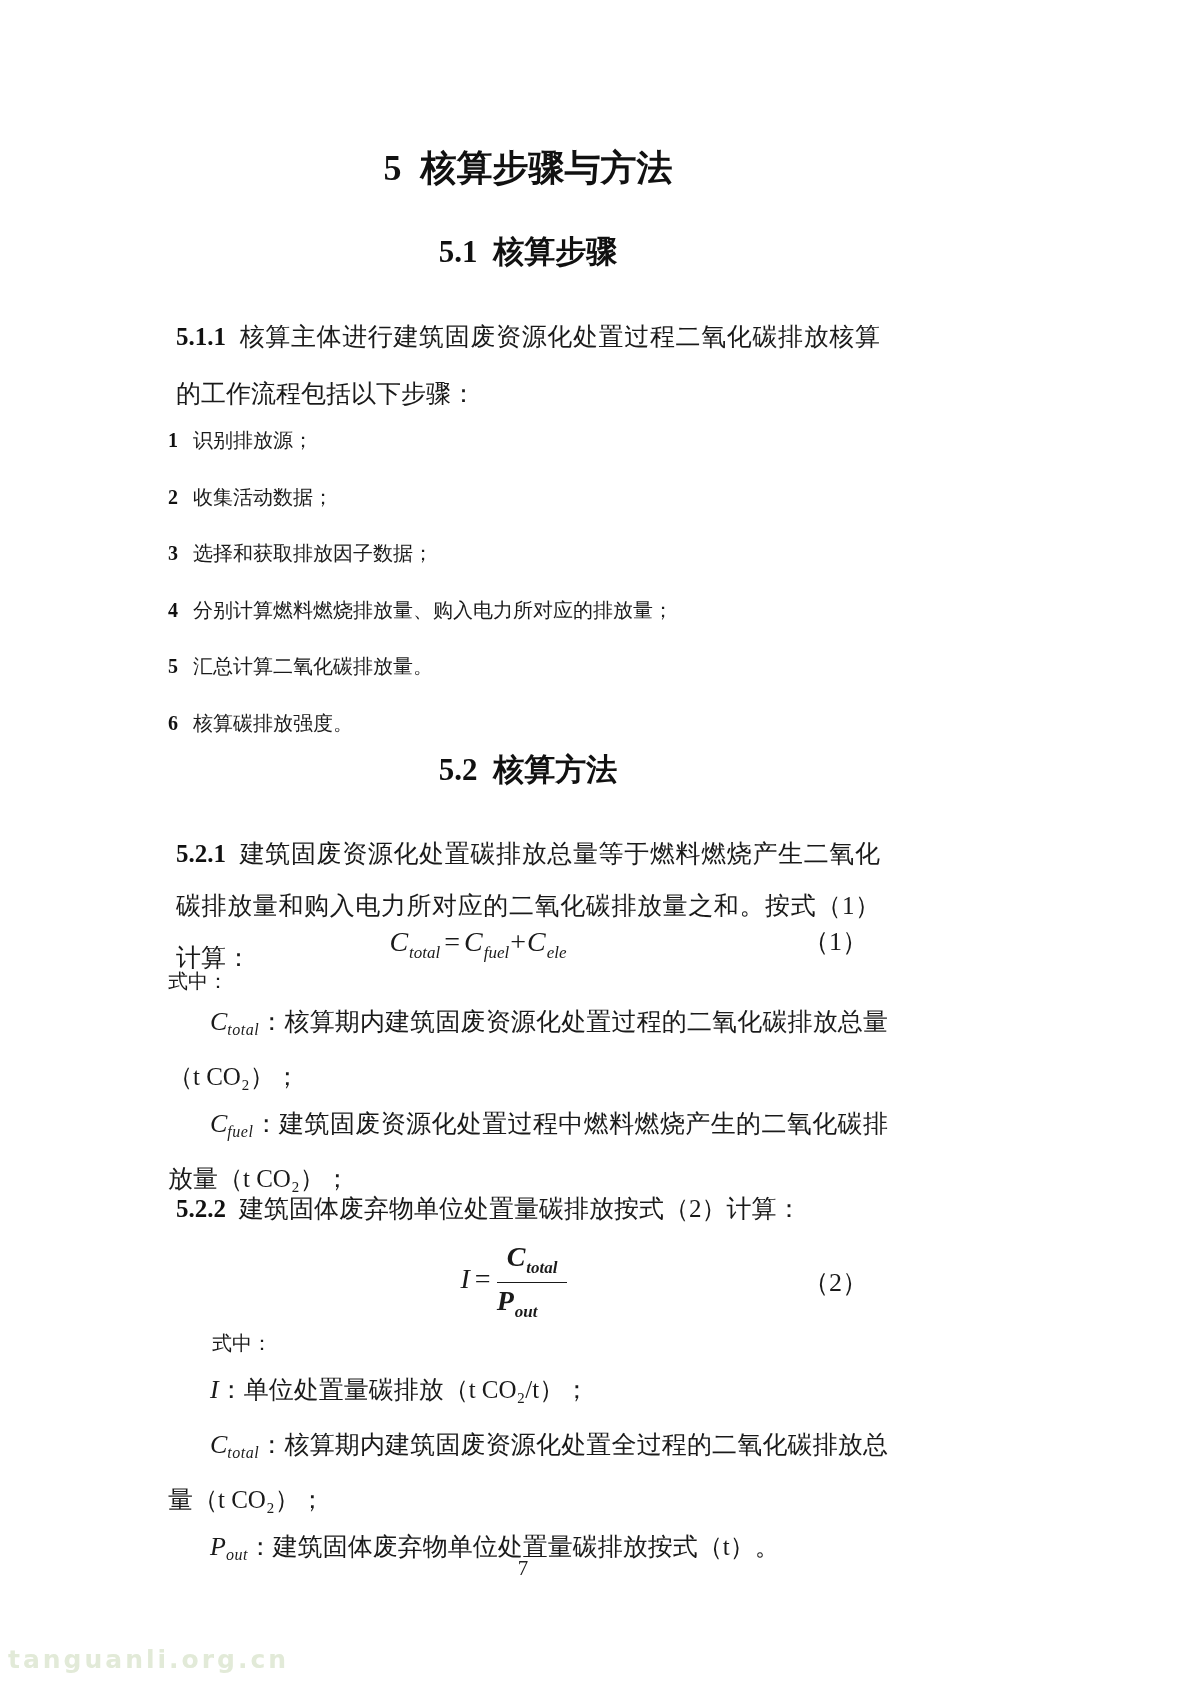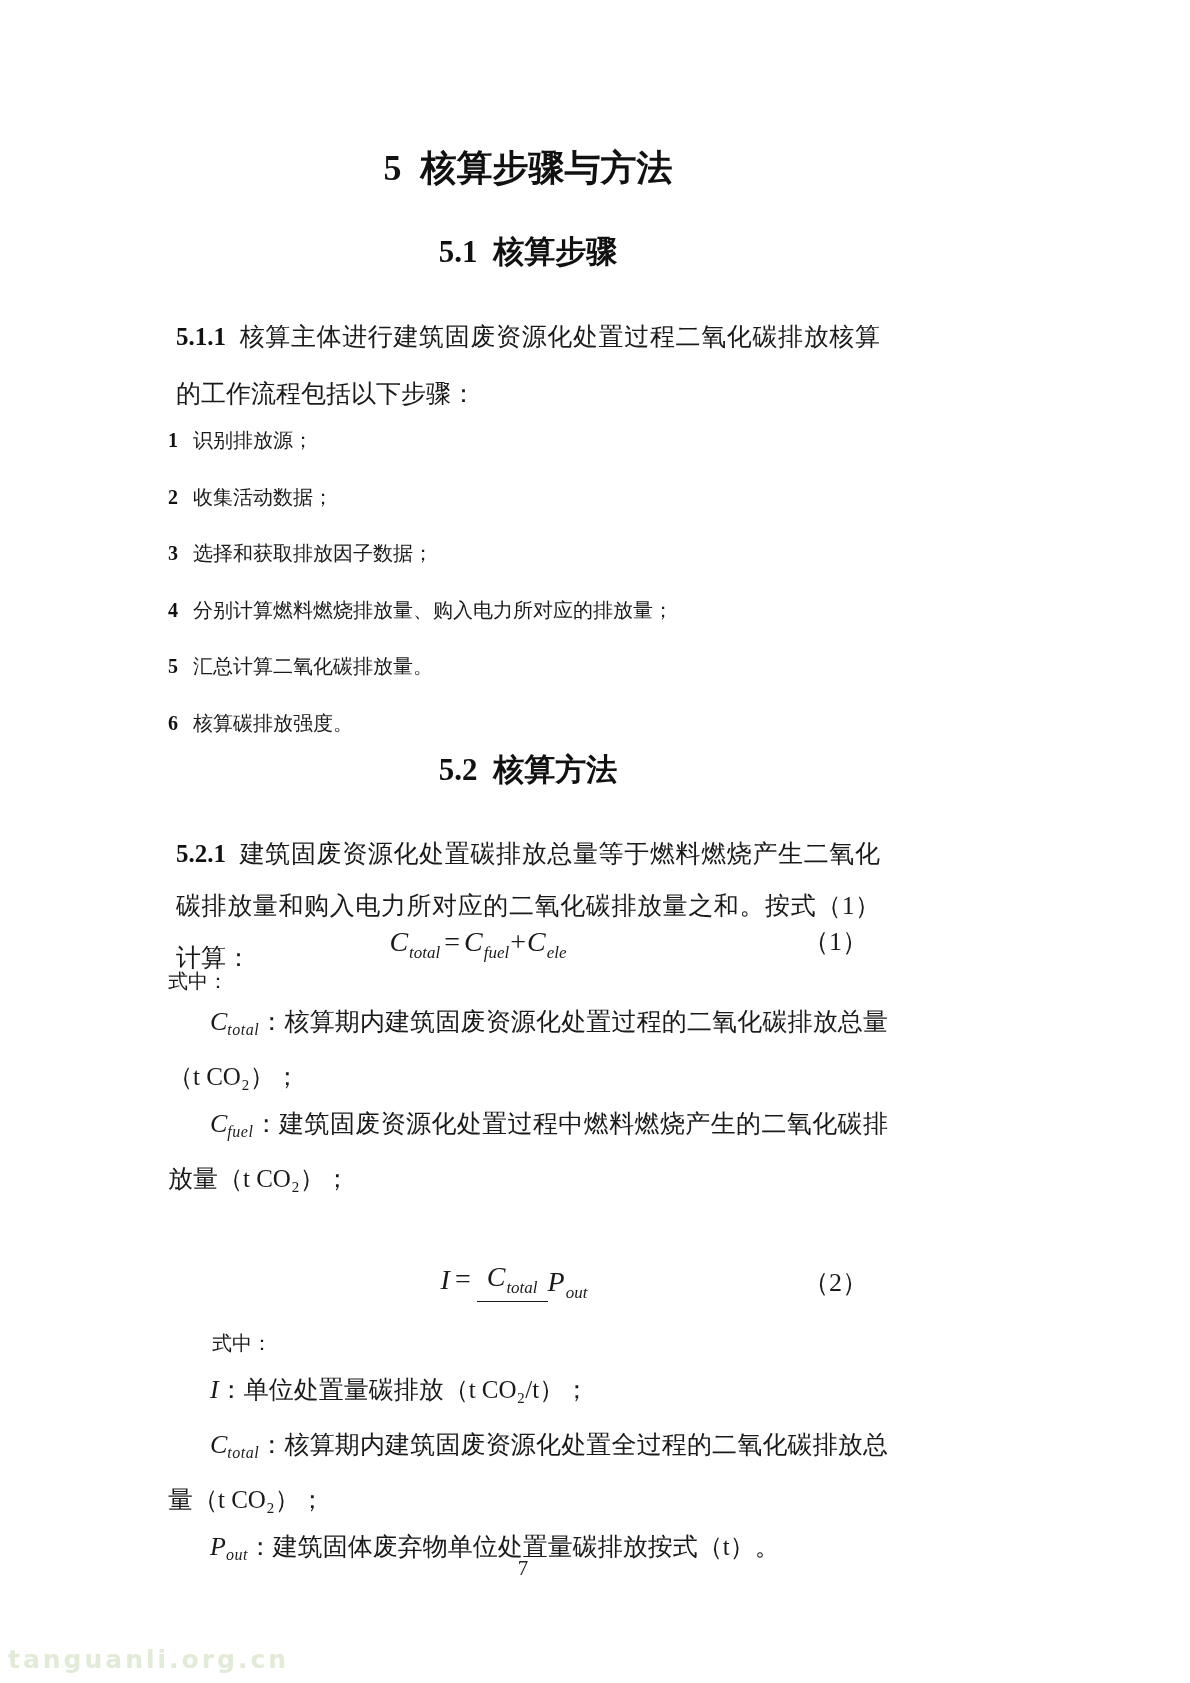--- a/index.html
+++ b/index.html
@@ -51,21 +51,21 @@
   .f2{top:1230px;height:104px;display:flex;align-items:center;justify-content:center;padding-right:28px;box-sizing:border-box;}
   .eq{font-size:28px;}
   .eq i{font-style:italic;letter-spacing:1px;}
   .eq sub{font-style:italic;font-size:17px;vertical-align:-7px;}
   .eq .op{font-style:normal;padding:0 4px;}
   .eq .op-plus{padding:0 1px;}
   .eq-num{
     position:absolute;right:20px;top:50%;transform:translateY(-50%);
     font-size:26px;font-style:normal;color:#1a1a1a;
   }
-  .frac{display:inline-flex;align-items:flex-end;vertical-align:middle;margin-left:2px;}
+  .frac{display:inline-flex;flex-direction:column;align-items:flex-start;vertical-align:middle;margin-left:2px;font-weight:bold;}
   .frac-num{border-bottom:1.6px solid #1a1a1a;padding:0 10px 4px;line-height:1.1;}
   .frac-den{padding-top:3px;line-height:1.1;}
 
   .page-num{
     position:absolute;left:0;right:0;top:1556px;
     text-align:center;font-size:21px;color:#222;
   }
   .watermark{
     position:absolute;left:8px;top:1645px;
     font-family:"DejaVu Sans","Liberation Sans",sans-serif;
@@ -102,20 +102,21 @@
     <span class="eq-num">（1）</span>
   </div>
 
   <p class="abs where where1">式中：</p>
 
   <div class="abs defs defs1">
     <p class="def"><span class="sym">C</span><sub class="sym-sub">total</sub><span>：核算期内建筑固废资源化处置过程的二氧化碳排放总量（t CO₂）；</span></p>
     <p class="def"><span class="sym">C</span><sub class="sym-sub">fuel</sub><span>：建筑固废资源化处置过程中燃料燃烧产生的二氧化碳排放量（t CO₂）；</span></p>
   </div>
 
+  <p class="abs para p522"><span class="lbl">5.2.2</span><span>建筑固体废弃物单位处置量碳排放按式（2）计算：</span></p>
 
   <div class="abs f-row f2">
     <span class="eq"><i>I</i><span class="op">=</span><span class="frac">
           <span class="frac-num"><i>C</i><sub>total</sub></span>
           <span class="frac-den"><i>P</i><sub>out</sub></span>
         </span></span>
     <span class="eq-num">（2）</span>
   </div>
 
   <p class="abs where where2">式中：</p>

